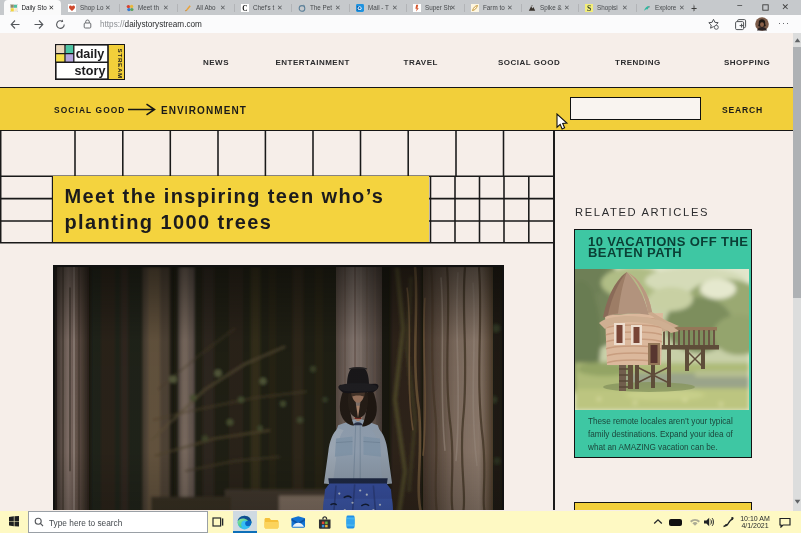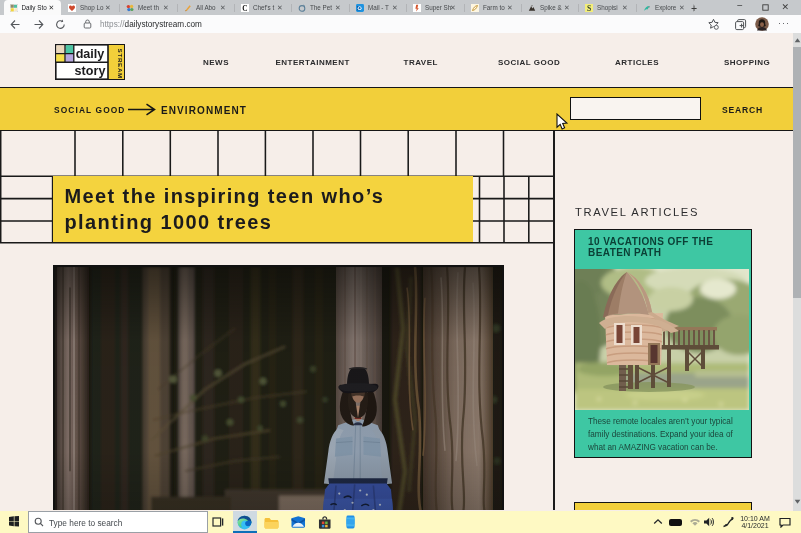--- a/index.html
+++ b/index.html
@@ -188,42 +188,42 @@
       <rect x="53" y="1" width="16" height="34" fill="#f2cf3a"></rect>
       <path d="M53 1v34" stroke="#18181a" stroke-width="1.6"></path>
       <text x="35" y="14.2" font-size="12.6" font-weight="bold" fill="#1b1b1d" text-anchor="middle" font-family="Liberation Sans">daily</text>
       <text x="35" y="31.4" font-size="12.6" font-weight="bold" fill="#1b1b1d" text-anchor="middle" font-family="Liberation Sans">story</text>
       <text x="0" y="0" font-size="6.2" font-weight="bold" fill="#1b1b1d" letter-spacing=".7" transform="translate(63.2 4.6) rotate(90)" font-family="Liberation Sans">STREAM</text>
     </svg>
     <div class="nav" style="left:203px">NEWS</div>
     <div class="nav" style="left:275.5px">ENTERTAINMENT</div>
     <div class="nav" style="left:403.5px">TRAVEL</div>
     <div class="nav" style="left:498px">SOCIAL GOOD</div>
-    <div class="nav" style="left:615px">ARTICLES</div>
+    <div class="nav" style="left:615px">TRENDING</div>
     <div class="nav" style="left:724px">SHOPPING</div>
   </div>
   <div class="abs" style="left:0;top:53.6px;width:793px;height:44.4px;background:#f2cf3a;border-top:1.9px solid #161616;border-bottom:1.9px solid #161616">
     <div class="abs" style="left:54px;top:17.4px;font-size:8.4px;font-weight:600;letter-spacing:1.1px;color:#1a1a1a">SOCIAL GOOD</div>
     <svg class="abs" style="left:127px;top:14px" width="30" height="15" viewBox="0 0 30 15">
         <path d="M1 7.5H26M19.5 2.2 27.5 7.5 19.5 12.8" fill="none" stroke="#161616" stroke-width="1.55"></path>
       </svg>
     <div class="abs" style="left:161px;top:17.4px;font-size:10px;font-weight:600;letter-spacing:1.1px;color:#1a1a1a">ENVIRONMENT</div>
     <div class="abs" style="left:569.5px;top:9.2px;width:131px;height:23.6px;background:#f9f4f0;border:1.9px solid #111"></div>
     <div class="abs" style="left:722px;top:17.2px;font-size:8.6px;font-weight:bold;letter-spacing:.8px;color:#1a1a1a">SEARCH</div>
   </div>
   <svg class="abs" id="gridzone" style="left:0;top:97.5px" width="556" height="113" viewBox="0 0 556 113">
     <g stroke="#191919" stroke-width="1.55" fill="none">
       <path d="M.7 0V112M553.9 0V112"></path>
       <path d="M0 45.2H554M0 67.6H554M0 90H554M0 111.8H554"></path>
       <path d="M75 0V45M122.8 0V45M170.3 0V45M218 0V45M265.4 0V45M313 0V45M360.5 0V45M408.2 0V45M456 0V45M503.5 0V45"></path>
       <path d="M52.6 45V112"></path>
       <path d="M406.5 45V112M430.5 45V112M455 45V112M479.5 45V112M504 45V112M528.8 45V112"></path>
     </g>
   </svg>
-  <div class="abs" id="headline" style="left:53px;top:142.6px;width:420px;height:66px;background:#f4d33e">
+  <div class="abs" id="headline" style="left:53px;top:142.6px;width:376px;height:66px;background:#f4d33e">
     <div style="position:absolute;left:11.5px;top:7px;font-size:20px;font-weight:bold;color:#1b1b1d;line-height:26.2px;letter-spacing:1.4px">Meet the inspiring teen who’s<br>planting 1000 trees</div>
   </div>
   <div class="abs" style="left:553px;top:97.5px;width:1.7px;height:379.5px;background:#1b1b1b"></div>
   <div class="abs" id="photo" style="left:53px;top:232px;width:451px;height:250px;border:2px solid #111;background:#1d1a14;overflow:hidden">
   <svg width="447" height="246" viewBox="0 0 447 241" preserveAspectRatio="none">
     <defs>
       <filter id="fb" x="-5%" y="-5%" width="110%" height="110%">
             <feGaussianBlur stdDeviation="1.6"></feGaussianBlur>
           </filter>
       <filter id="fb2" x="-5%" y="-5%" width="110%" height="110%">
@@ -345,23 +345,23 @@
       <path d="M296 122c2-1.5 12-1.5 14 0l-1 3c-2-1-10-1-12 0Z" fill="#4e3a2e"></path>
       <path d="M284.5 120c-2-2-1-4.6 2-4.6l34-1c3 0 4 2.8 2 4.8-2 2.8-4.6 3.6-7.6 3.6l-22 .8c-3 0-6.4-.8-8.4-3.6Z" fill="#17151a"></path>
       <path d="M292 116c0-9 2-15 5-17 2-1 10-1 12 0 3 2 5 8 5 17Z" fill="#1b191c"></path>
       <path d="M294 100c3-1.6 15-1.6 18 0" stroke="#2c2a2b" stroke-width="1.2" fill="none"></path>
       <path d="M284 117c3-2 9-3 13-3h12c4 0 10 1 13 3l.4 2.6c-3 2-9 2.4-13 2.4h-13c-4 0-9-.4-12-2.4Z" fill="#212024"></path>
     </g>
     <rect width="447" height="241" fill="url(#vg)"></rect>
   </svg>
   </div>
   <div class="abs" id="sidebar">
-    <div class="abs" style="left:575px;top:172.5px;font-size:11.2px;letter-spacing:1.65px;color:#2d2d2f;font-weight:500;white-space:nowrap">TRAVEL ARTICLES</div>
+    <div class="abs" style="left:575px;top:172.5px;font-size:11.2px;letter-spacing:1.65px;color:#2d2d2f;font-weight:500;white-space:nowrap">RELATED ARTICLES</div>
     <div class="abs" style="left:574px;top:196px;width:177.5px;height:229px;background:#3ec7a3;border:1.9px solid #131313">
-      <div style="position:absolute;left:13px;top:7.2px;font-size:10px;font-weight:bold;color:#0b4036;letter-spacing:.42px;line-height:10.8px">10 VACATIONS OFF THE<br>BEATEN PATH</div>
+      <div style="position:absolute;left:13px;top:7.2px;font-size:13px;font-weight:bold;color:#0b4036;letter-spacing:.42px;line-height:10.8px">10 VACATIONS OFF THE<br>BEATEN PATH</div>
       <div id="treebox" style="position:absolute;left:0;top:39px;width:173.7px;height:141px;background:#cfd8ac;overflow:hidden">
       <svg width="174" height="141" viewBox="0 0 174 141">
         <defs>
               <filter id="tb" x="-10%" y="-10%" width="120%" height="120%">
                 <feGaussianBlur stdDeviation="2.2"></feGaussianBlur>
               </filter>
         <filter id="tb2" x="-10%" y="-10%" width="120%" height="120%">
                 <feGaussianBlur stdDeviation="0.5"></feGaussianBlur>
               </filter>
             </defs>

